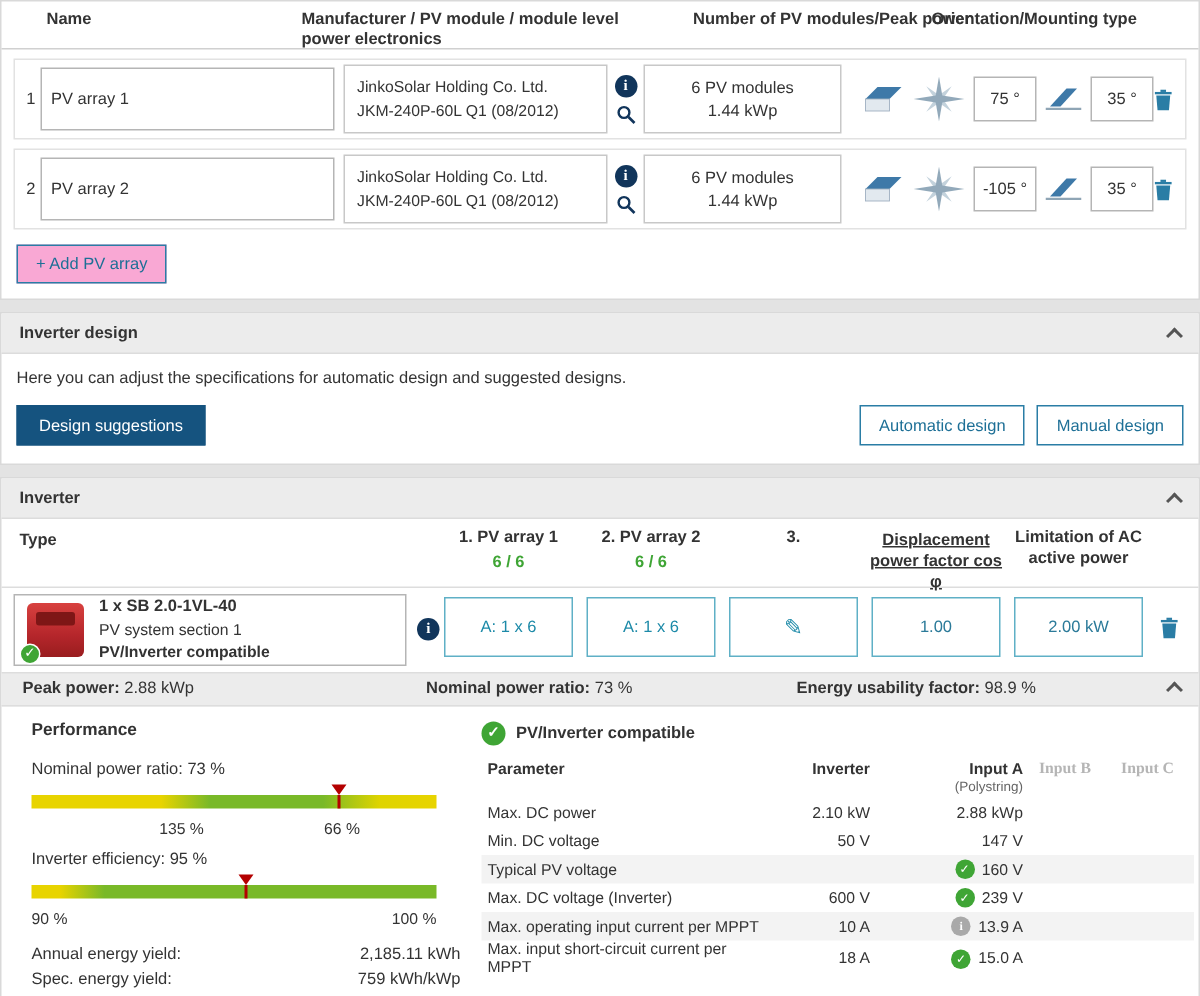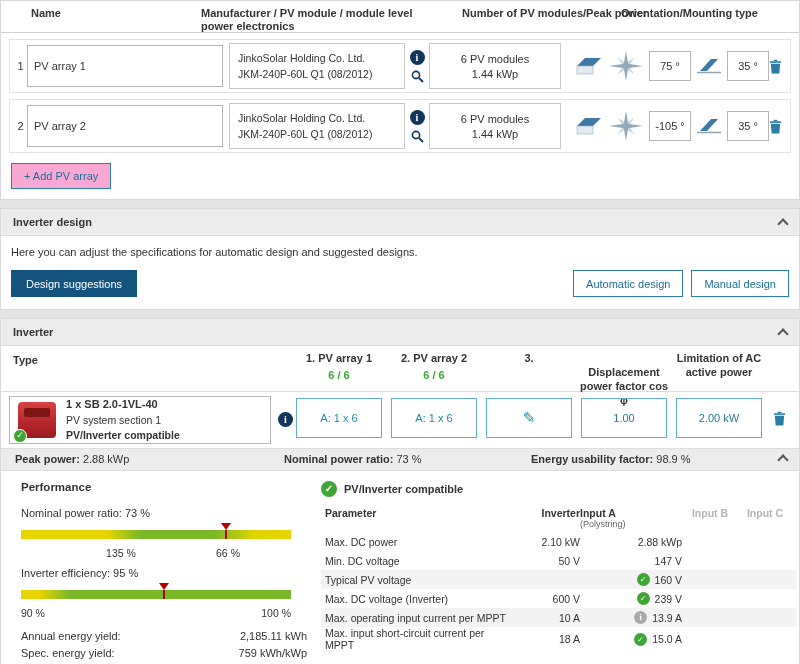--- a/index.html
+++ b/index.html
@@ -45,21 +45,21 @@
   .btn-outline { background:#fff; color:#1d6f96; border:1px solid #2a7da5; height:27px; padding:0 12px; font:11px "Liberation Sans",sans-serif; cursor:pointer; }
   .flex-spacer { flex:1; }
 
   
   .inv-cols { position:relative; height:46px; border-bottom:1px solid #ddd; }
   .inv-cols .hdr { position:absolute; font-weight:bold; text-align:center; line-height:1.25; }
   .h-type { left:12px; top:8px; }
   .h-a1 { left:295px; width:86px; top:6px; }
   .h-a2 { left:390px; width:86px; top:6px; }
   .h-3  { left:485px; width:86px; top:6px; }
-  .h-disp { left:574px; width:98px; top:20px; }
+  .h-disp { left:574px; width:98px; top:8px;text-decoration:underline; }
   .h-lim  { left:670px; width:96px; top:6px; }
   .count-ok { color:#3fa535; font-weight:bold; margin-top:3px; }
 
   .inv-row { position:relative; height:56px; }
   .device-box { position:absolute; left:8px; top:4px; width:262px; height:48px; border:1px solid #b5b5b5; display:flex; align-items:center; padding:0 8px; gap:10px; }
   .device { width:38px; height:36px; background:linear-gradient(180deg,#d8413f 0%,#b5262b 60%,#991d1f 100%); border-radius:4px; position:relative; flex:none; }
   .device-screen { position:absolute; left:6px; top:6px; right:6px; height:9px; background:#7e1616; border-radius:2px; }
   .device-badge { position:absolute; left:-5px; bottom:-5px; width:14px; height:14px; background:#3fa535; border:1.5px solid #fff; border-radius:50%; color:#fff; font-size:9px; line-height:11px; text-align:center; }
   .device-text { font-size:10.5px; line-height:1.45; }
   .device-text .t1 { font-weight:bold; font-size:11px; }
@@ -103,23 +103,23 @@
   .compat { flex:1; padding:0 8px 0 12px; }
   .compat-title { display:flex; align-items:center; gap:7px; font-weight:bold; margin-bottom:10px; }
   .check-circle { width:16px; height:16px; border-radius:50%; background:#3fa535; color:#fff; font-size:10px; line-height:16px; text-align:center; flex:none; }
   .crow { display:grid; grid-template-columns:183px 72px 102px 56px 54px; align-items:center; min-height:19px; padding:0 4px; font-size:10.5px; }
   .crow.hdr-row { align-items:start; margin-bottom:3px; }
   .c-param { text-align:left; }
   .c-inv { text-align:right; }
   .c-ia { display:flex; justify-content:flex-end; align-items:center; gap:5px; }
   .c-b, .c-c { text-align:center; }
   .hdr-row .c-param, .hdr-row .c-inv { font-weight:bold; }
-  .hdr-row .c-ia { display:block; text-align:left; font-weight:bold; }
+  .hdr-row .c-ia { display:block; text-align:right; font-weight:bold; }
   .ia-sub { display:block; font-weight:normal; font-size:9px; color:#666; }
-  .hdr-gray { color:#b5b5b5; font-weight:bold; }
+  .hdr-gray { color:#b5b5b5; font-weight:bold;font-family:Liberation Serif, serif; }
   .crows .crow:nth-child(3), .crows .crow:nth-child(5) { background:#f3f3f3; }
   .mini-check { width:13px; height:13px; border-radius:50%; background:#3fa535; color:#fff; font-size:8px; line-height:13px; text-align:center; flex:none; }
   .mini-info { width:13px; height:13px; border-radius:50%; background:#a9a9a9; color:#fff; font:bold 8px "Liberation Serif",serif; line-height:13px; text-align:center; flex:none; }
 </style>
 </head>
 <body>
 
 <section class="card">
   <div class="tbl-head">
     <span class="col-name">Name</span>

